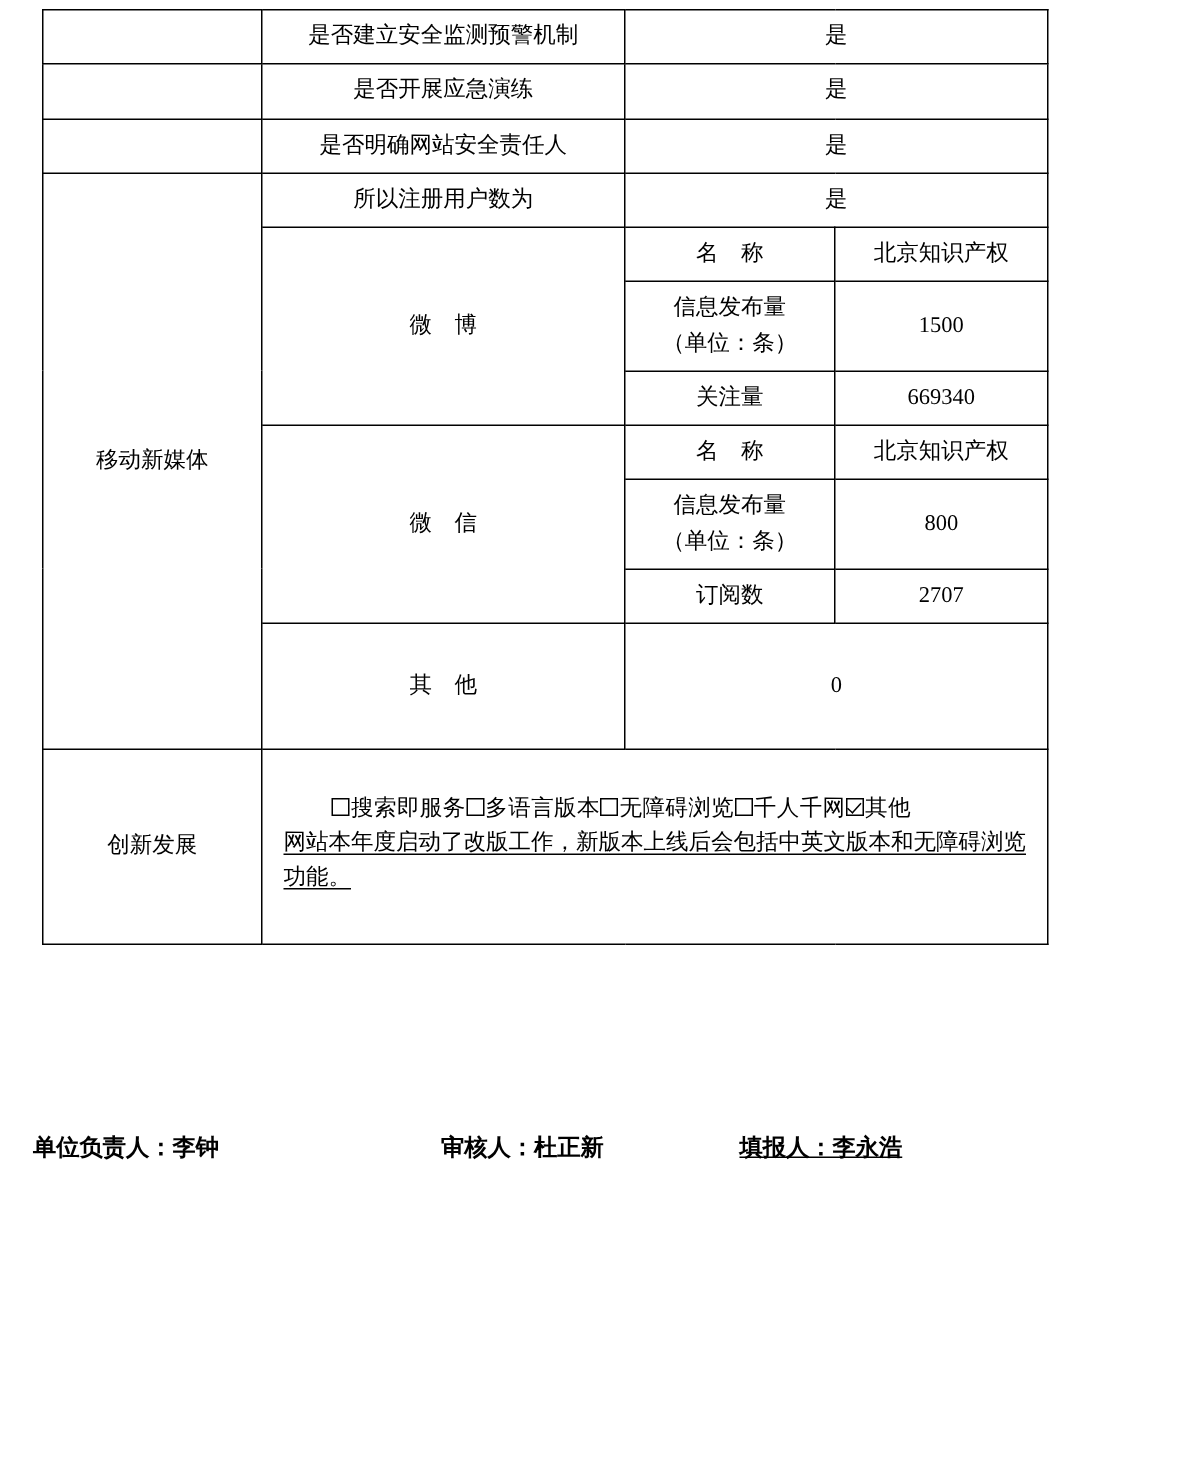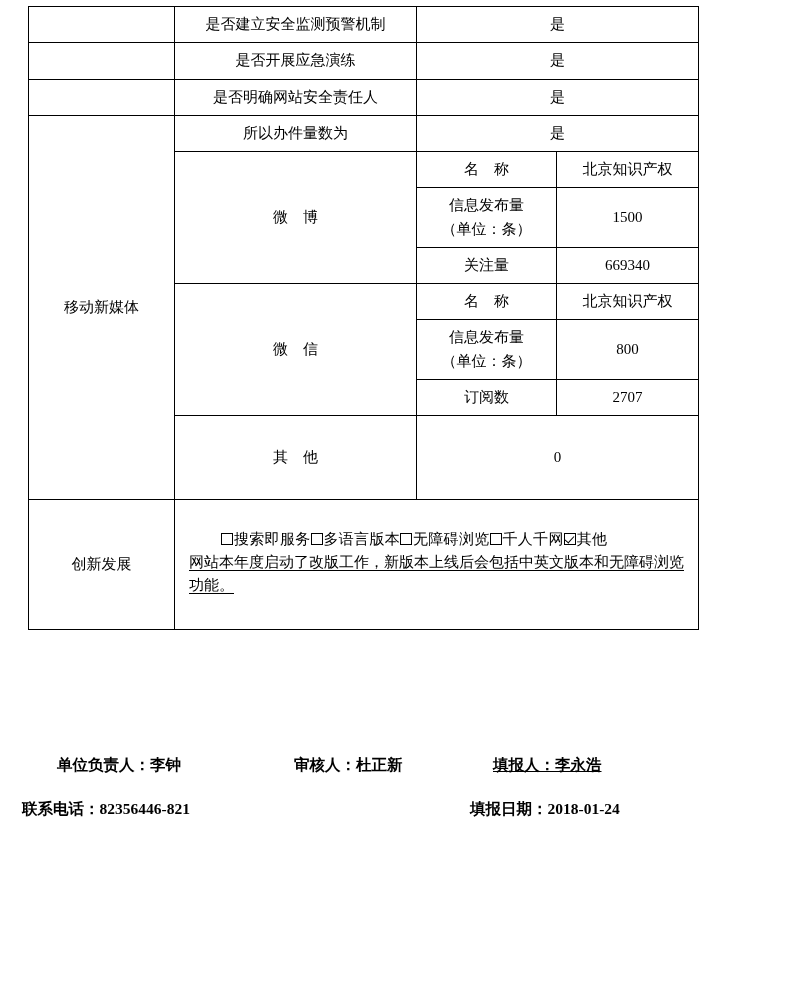--- a/index.html
+++ b/index.html
@@ -90,21 +90,21 @@
     font-weight: bold;
   }
   .sign-row {
     position: relative;
     height: 44px;
   }
   .sign-item {
     position: absolute;
     white-space: nowrap;
   }
-  .r1i1 { left: 2px; margin-left: 35px; }
+  .r1i1 { left: 2px; }
   .r1i2 { left: 274px; }
   .r1i3 { left: 473px; text-decoration: underline; }
   .r2i1 { left: 2px; top: 0; }
   .r2i2 { left: 450px; top: 0; }
 
   .notes {
     position: absolute;
     left: 20px;
     top: 878px;
     width: 678px;
@@ -138,21 +138,21 @@
         <td colspan="2">是</td>
       </tr>
       <tr>
         <td>&nbsp;</td>
         <td>是否明确网站安全责任人</td>
         <td colspan="2">是</td>
       </tr>
 
       <tr>
         <td rowspan="8">移动新媒体</td>
-        <td>所以办件量数为</td>
+        <td>所以注册用户数为</td>
         <td colspan="2">是</td>
       </tr>
 
       <tr>
         <td rowspan="3">微　博</td>
         <td>名　称</td>
         <td>北京知识产权</td>
       </tr>
       <tr>
         <td>
@@ -199,20 +199,16 @@
       </tr>
     </tbody>
   </table>
 
   <div class="sign-block">
     <div class="sign-row">
       <span class="sign-item r1i1">单位负责人：李钟</span>
       <span class="sign-item r1i2">审核人：杜正新</span>
       <span class="sign-item r1i3">填报人：李永浩</span>
     </div>
-    <div class="sign-row">
-      <span class="sign-item r2i1">联系电话：82356446-821</span>
-      <span class="sign-item r2i2">填报日期：2018-01-24</span>
-    </div>
   </div>
 
 
 </div>
 
 </body></html>

